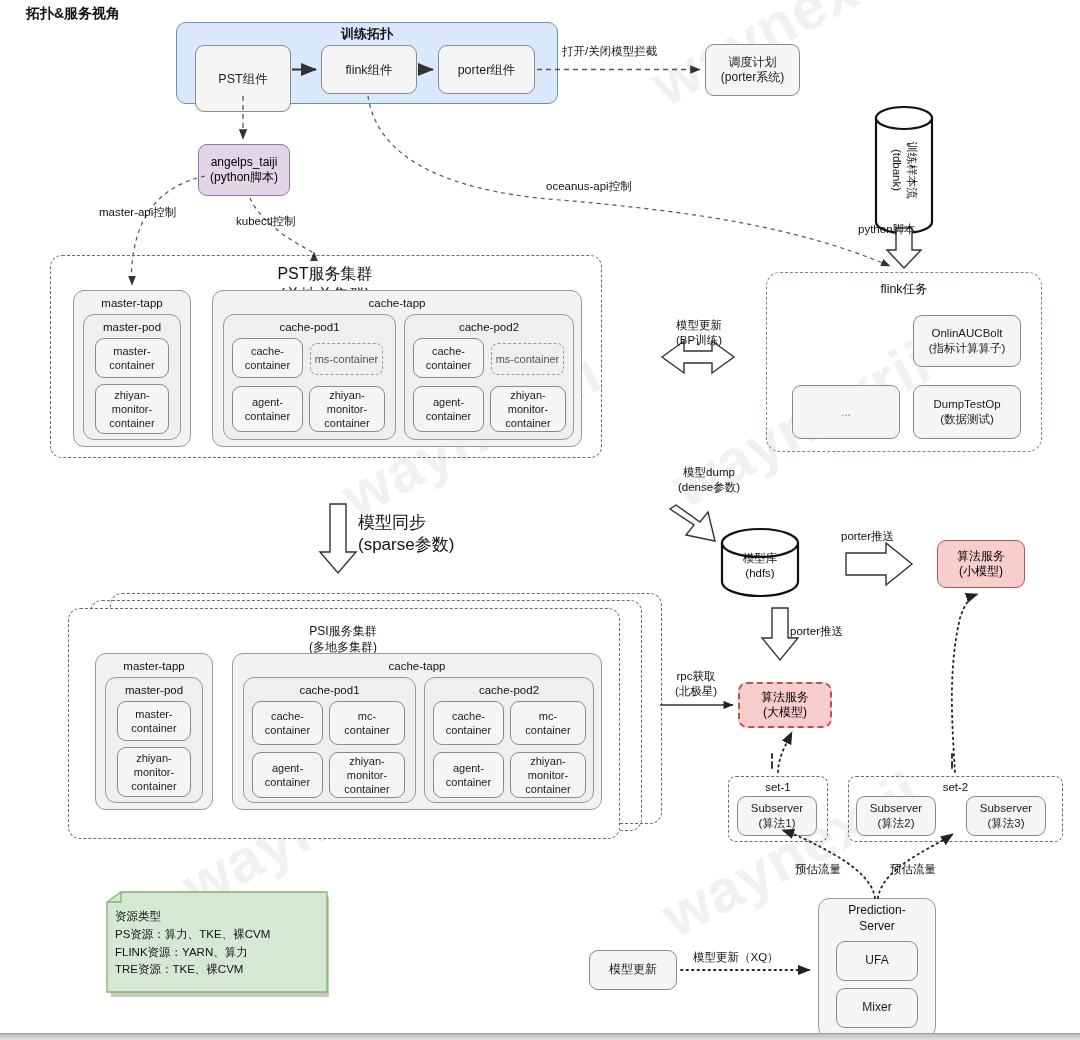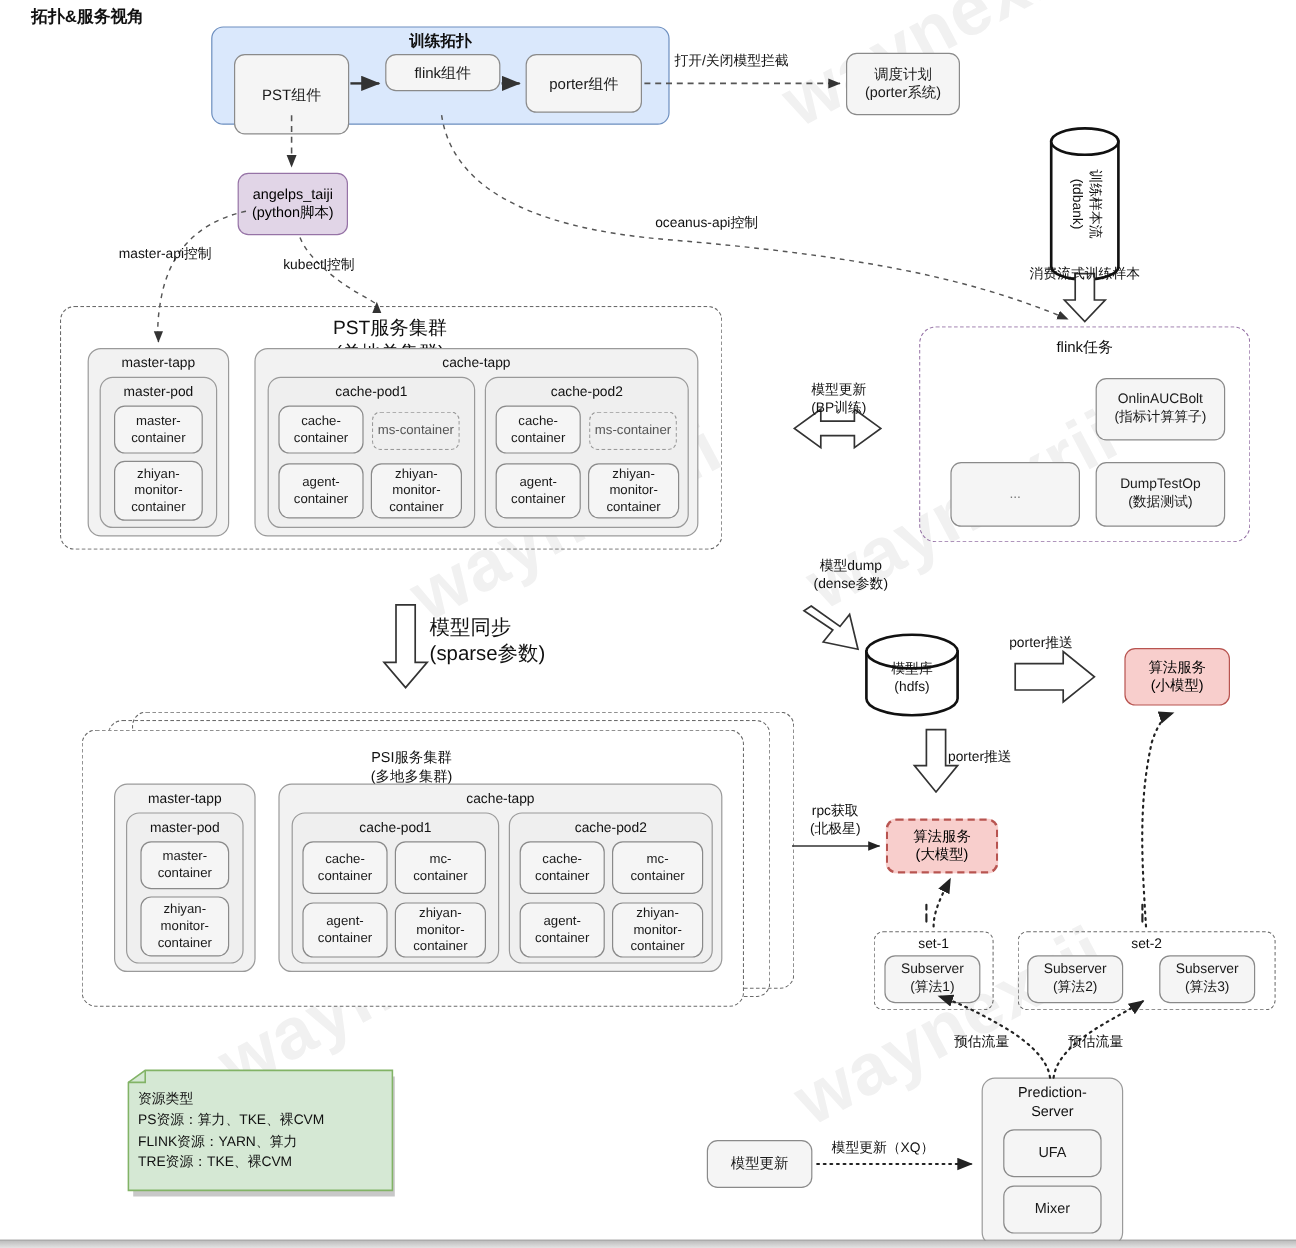--- a/index.html
+++ b/index.html
@@ -28,21 +28,21 @@
   <div class="wm" style="left:660px;top:390px;">waynexrii</div>
   <div class="wm" style="left:330px;top:400px;">waynexrii</div>
   <div class="wm" style="left:650px;top:820px;">waynexrii</div>
 
   <div class="lbl" style="left:26px;top:4px;font-size:14px;font-weight:700;text-align:center;">拓扑&amp;服务视角</div>
 
   <div class="node" style="left:176px;top:22px;width:382px;height:82px;background:#dae8fc;border:1.4px solid #6c8ebf;border-radius:10px;"></div>
   <div class="lbl" style="left:176px;top:26px;width:382px;font-size:13px;font-weight:600;">训练拓扑</div>
 
   <div class="node rrect" style="left:195px;top:45px;width:96px;height:67px;font-size:12.5px;">PST组件</div>
-  <div class="node rrect" style="left:321px;top:45px;width:96px;height:31px;font-size:12.5px;">flink组件</div>
+  <div class="node rrect" style="left:321px;top:45px;width:96px;height:49px;font-size:12.5px;">flink组件</div>
   <div class="node rrect" style="left:438px;top:45px;width:97px;height:49px;font-size:12.5px;">porter组件</div>
 
   <div class="node rrect" style="left:705px;top:44px;width:95px;height:52px;font-size:12px;">调度计划
 (porter系统)</div>
 
   <div class="node" style="left:198px;top:144px;width:92px;height:52px;font-size:12px;background:#e1d5e7;border:1.4px solid #9673a6;border-radius:9px;">angelps_taiji
 (python脚本)</div>
 
   <div class="node dash" style="left:50px;top:255px;width:552px;height:203px;"></div>
   <div class="lbl" style="left:180px;top:264px;width:290px;font-size:16px;">PST服务集群
@@ -243,21 +243,21 @@
 (hdfs)</div>
 
   <div class="lbl" style="left:562px;top:44px;font-size:11.5px;text-align:left;">打开/关闭模型拦截</div>
 
   <div class="lbl" style="left:99px;top:205px;font-size:11.5px;text-align:left;">master-api控制</div>
 
   <div class="lbl" style="left:236px;top:214px;font-size:11.5px;text-align:center;">kubectl控制</div>
 
   <div class="lbl" style="left:546px;top:179px;font-size:11.5px;text-align:left;">oceanus-api控制</div>
 
-  <div class="lbl" style="left:858px;top:222px;font-size:11.5px;text-align:left;">消费流式训练样本</div>
+  <div class="lbl" style="left:858px;top:222px;font-size:11.5px;text-align:left;">python脚本</div>
 
   <div class="lbl" style="left:660px;top:318px;width:78px;font-size:11.5px;">模型更新
 (BP训练)</div>
 
   <div class="lbl" style="left:665px;top:465px;width:88px;font-size:11.5px;">模型dump
 (dense参数)</div>
 
   <div class="lbl" style="left:358px;top:512px;width:100px;font-size:17px;text-align:left;">模型同步
 (sparse参数)</div>
 

